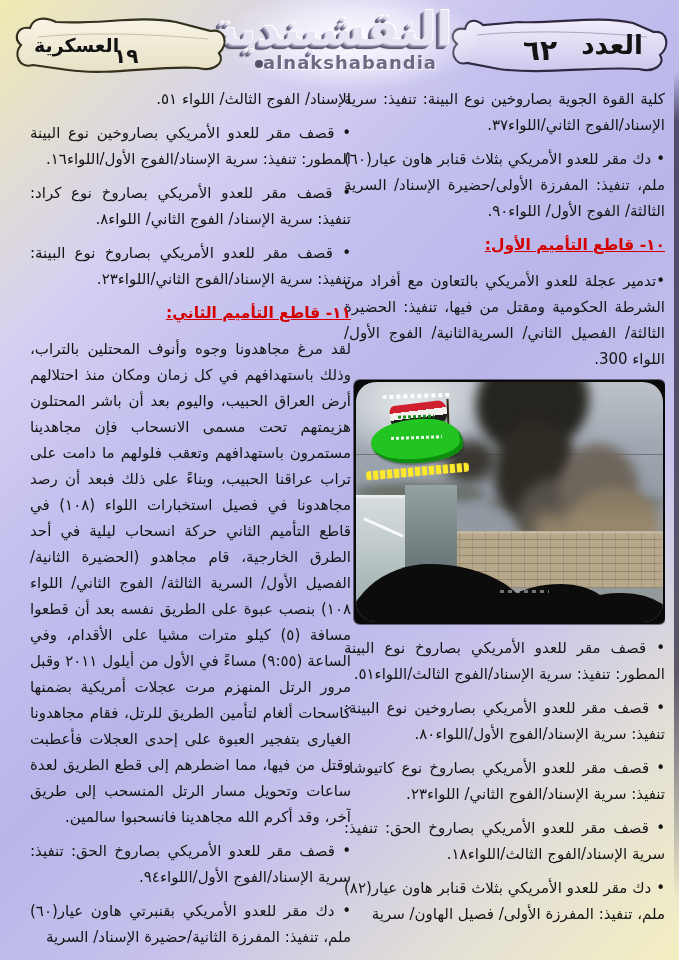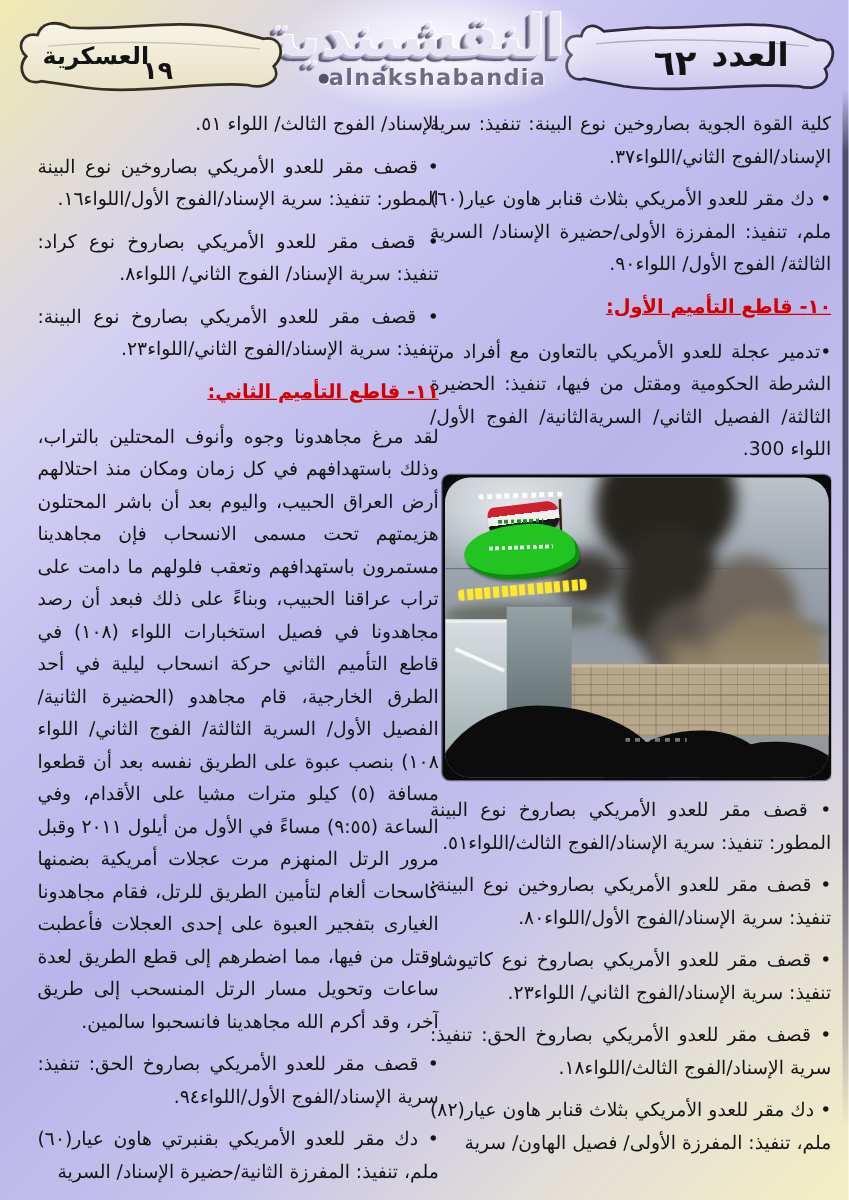--- a/index.html
+++ b/index.html
@@ -16,21 +16,21 @@
     text-shadow:-1px 1px 0 #b9b5cc,-2px 2px 0 #8d89a6,-3px 3px 0 #6a6584,-4px 4px 1px #4e4a68,1px -1px 0 #ffffff;}
   .masthead-sub{position:relative;margin-top:-6px;font-size:18px;font-weight:bold;color:#6e6a85;letter-spacing:1px;
     text-shadow:1px 1px 0 rgba(255,255,255,.9);}
   .masthead-dot{display:inline-block;width:8px;height:8px;border-radius:50%;background:#55516a;margin-left:3px;vertical-align:middle;
     box-shadow:1px 1px 0 rgba(255,255,255,.8);}
   .banner{position:absolute;top:12px;height:64px;}
   .banner svg{position:absolute;left:0;top:0;}
   .banner-right{left:447px;width:228px;}
   .banner-left{left:10px;width:226px;}
   .banner span{position:absolute;font-weight:bold;color:#131313;}
-  .issue-label{right:44px;top:18px;font-size:26px;}
+  .issue-label{right:32px;top:18px;font-size:26px;}
   .issue-number{left:76px;top:22px;font-size:28px;}
   .section-label{left:24px;top:22px;font-size:19px;}
   .page-number{left:104px;top:32px;font-size:20px;}
   .edge-right{position:absolute;top:72px;right:0;width:5px;height:830px;
     background:linear-gradient(to bottom,rgba(35,30,55,0),rgba(35,30,55,.7) 6%,rgba(35,30,55,.7) 72%,rgba(35,30,55,0));}
   
   .col{position:absolute;top:86px;width:321px;height:872px;overflow:hidden;
     direction:rtl;text-align:justify;font-size:15px;line-height:26px;}
   .col-right{left:344px;}
   .col-left{left:30px;}

